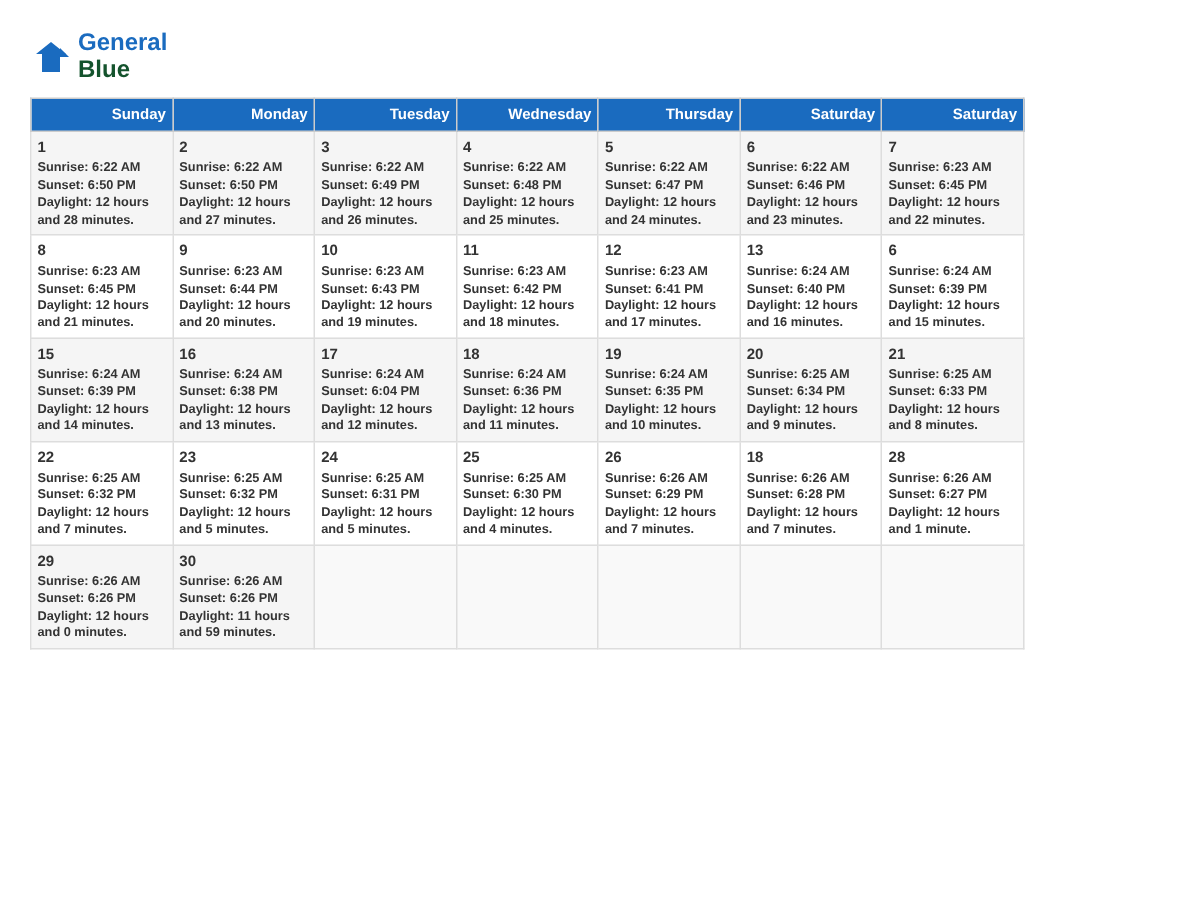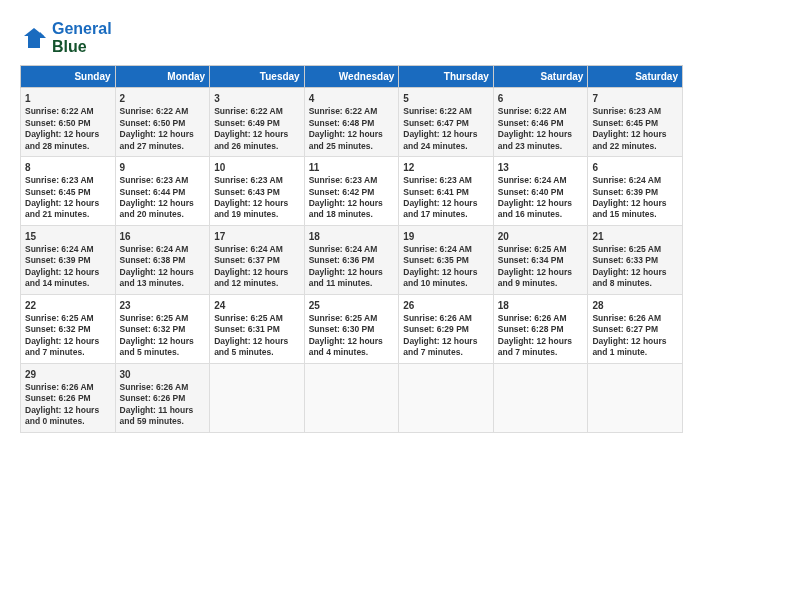--- a/index.html
+++ b/index.html
@@ -264,21 +264,21 @@
               <div>Sunrise: 6:24 AM</div>
               <div>Sunset: 6:38 PM</div>
               <div>Daylight: 12 hours</div>
               <div>and 13 minutes.</div>
             </div>
           </td>
           <td>
             <span class="day-num">17</span>
             <div class="cell-content">
               <div>Sunrise: 6:24 AM</div>
-              <div>Sunset: 6:37 PM</div>
+              <div>Sunset: 6:04 PM</div>
               <div>Daylight: 12 hours</div>
               <div>and 12 minutes.</div>
             </div>
           </td>
           <td>
             <span class="day-num">18</span>
             <div class="cell-content">
               <div>Sunrise: 6:24 AM</div>
               <div>Sunset: 6:36 PM</div>
               <div>Daylight: 12 hours</div>

